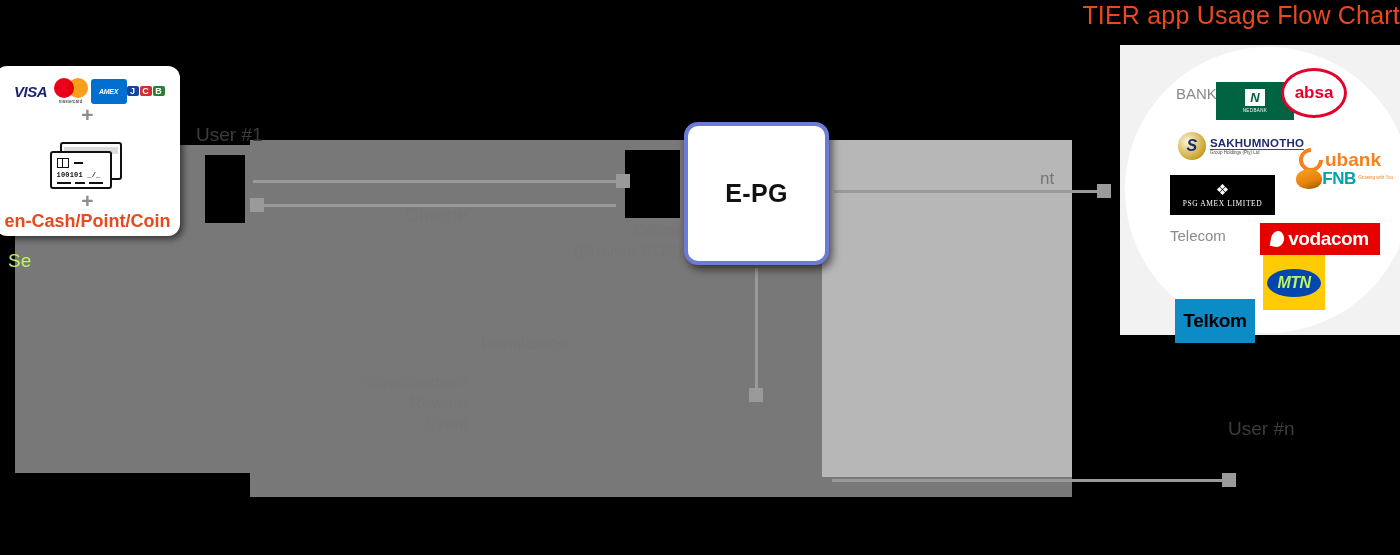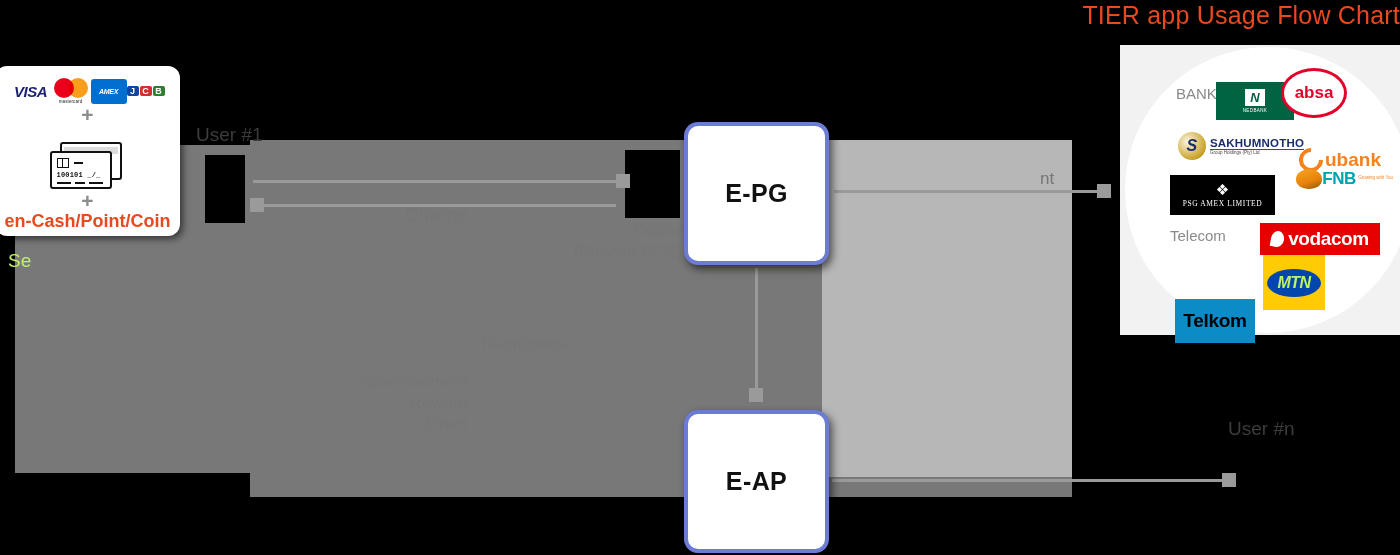--- a/index.html
+++ b/index.html
@@ -316,23 +316,20 @@
   <div class="flabel lbl-offline">Offline
 (Provide POS)</div>
   <div class="flabel lbl-remit">Remittance</div>
   <div class="flabel lbl-are">Advertisement
 Reward
 Event</div>
   <div class="flabel lbl-settle">nt</div>
 
   <div class="node node-epg">
     <span>E-PG</span>
-  </div>
-  <div class="node node-eap">
-    <span>E-AP</span>
   </div>
 
   <div class="pay-card">
     <div class="brand-row">
       <div class="brand visa">VISA</div>
       <div class="brand mc">
         <div class="mc-circles">
           <span class="mc-c1"></span>
             <span class="mc-c2"></span>
         </div>

